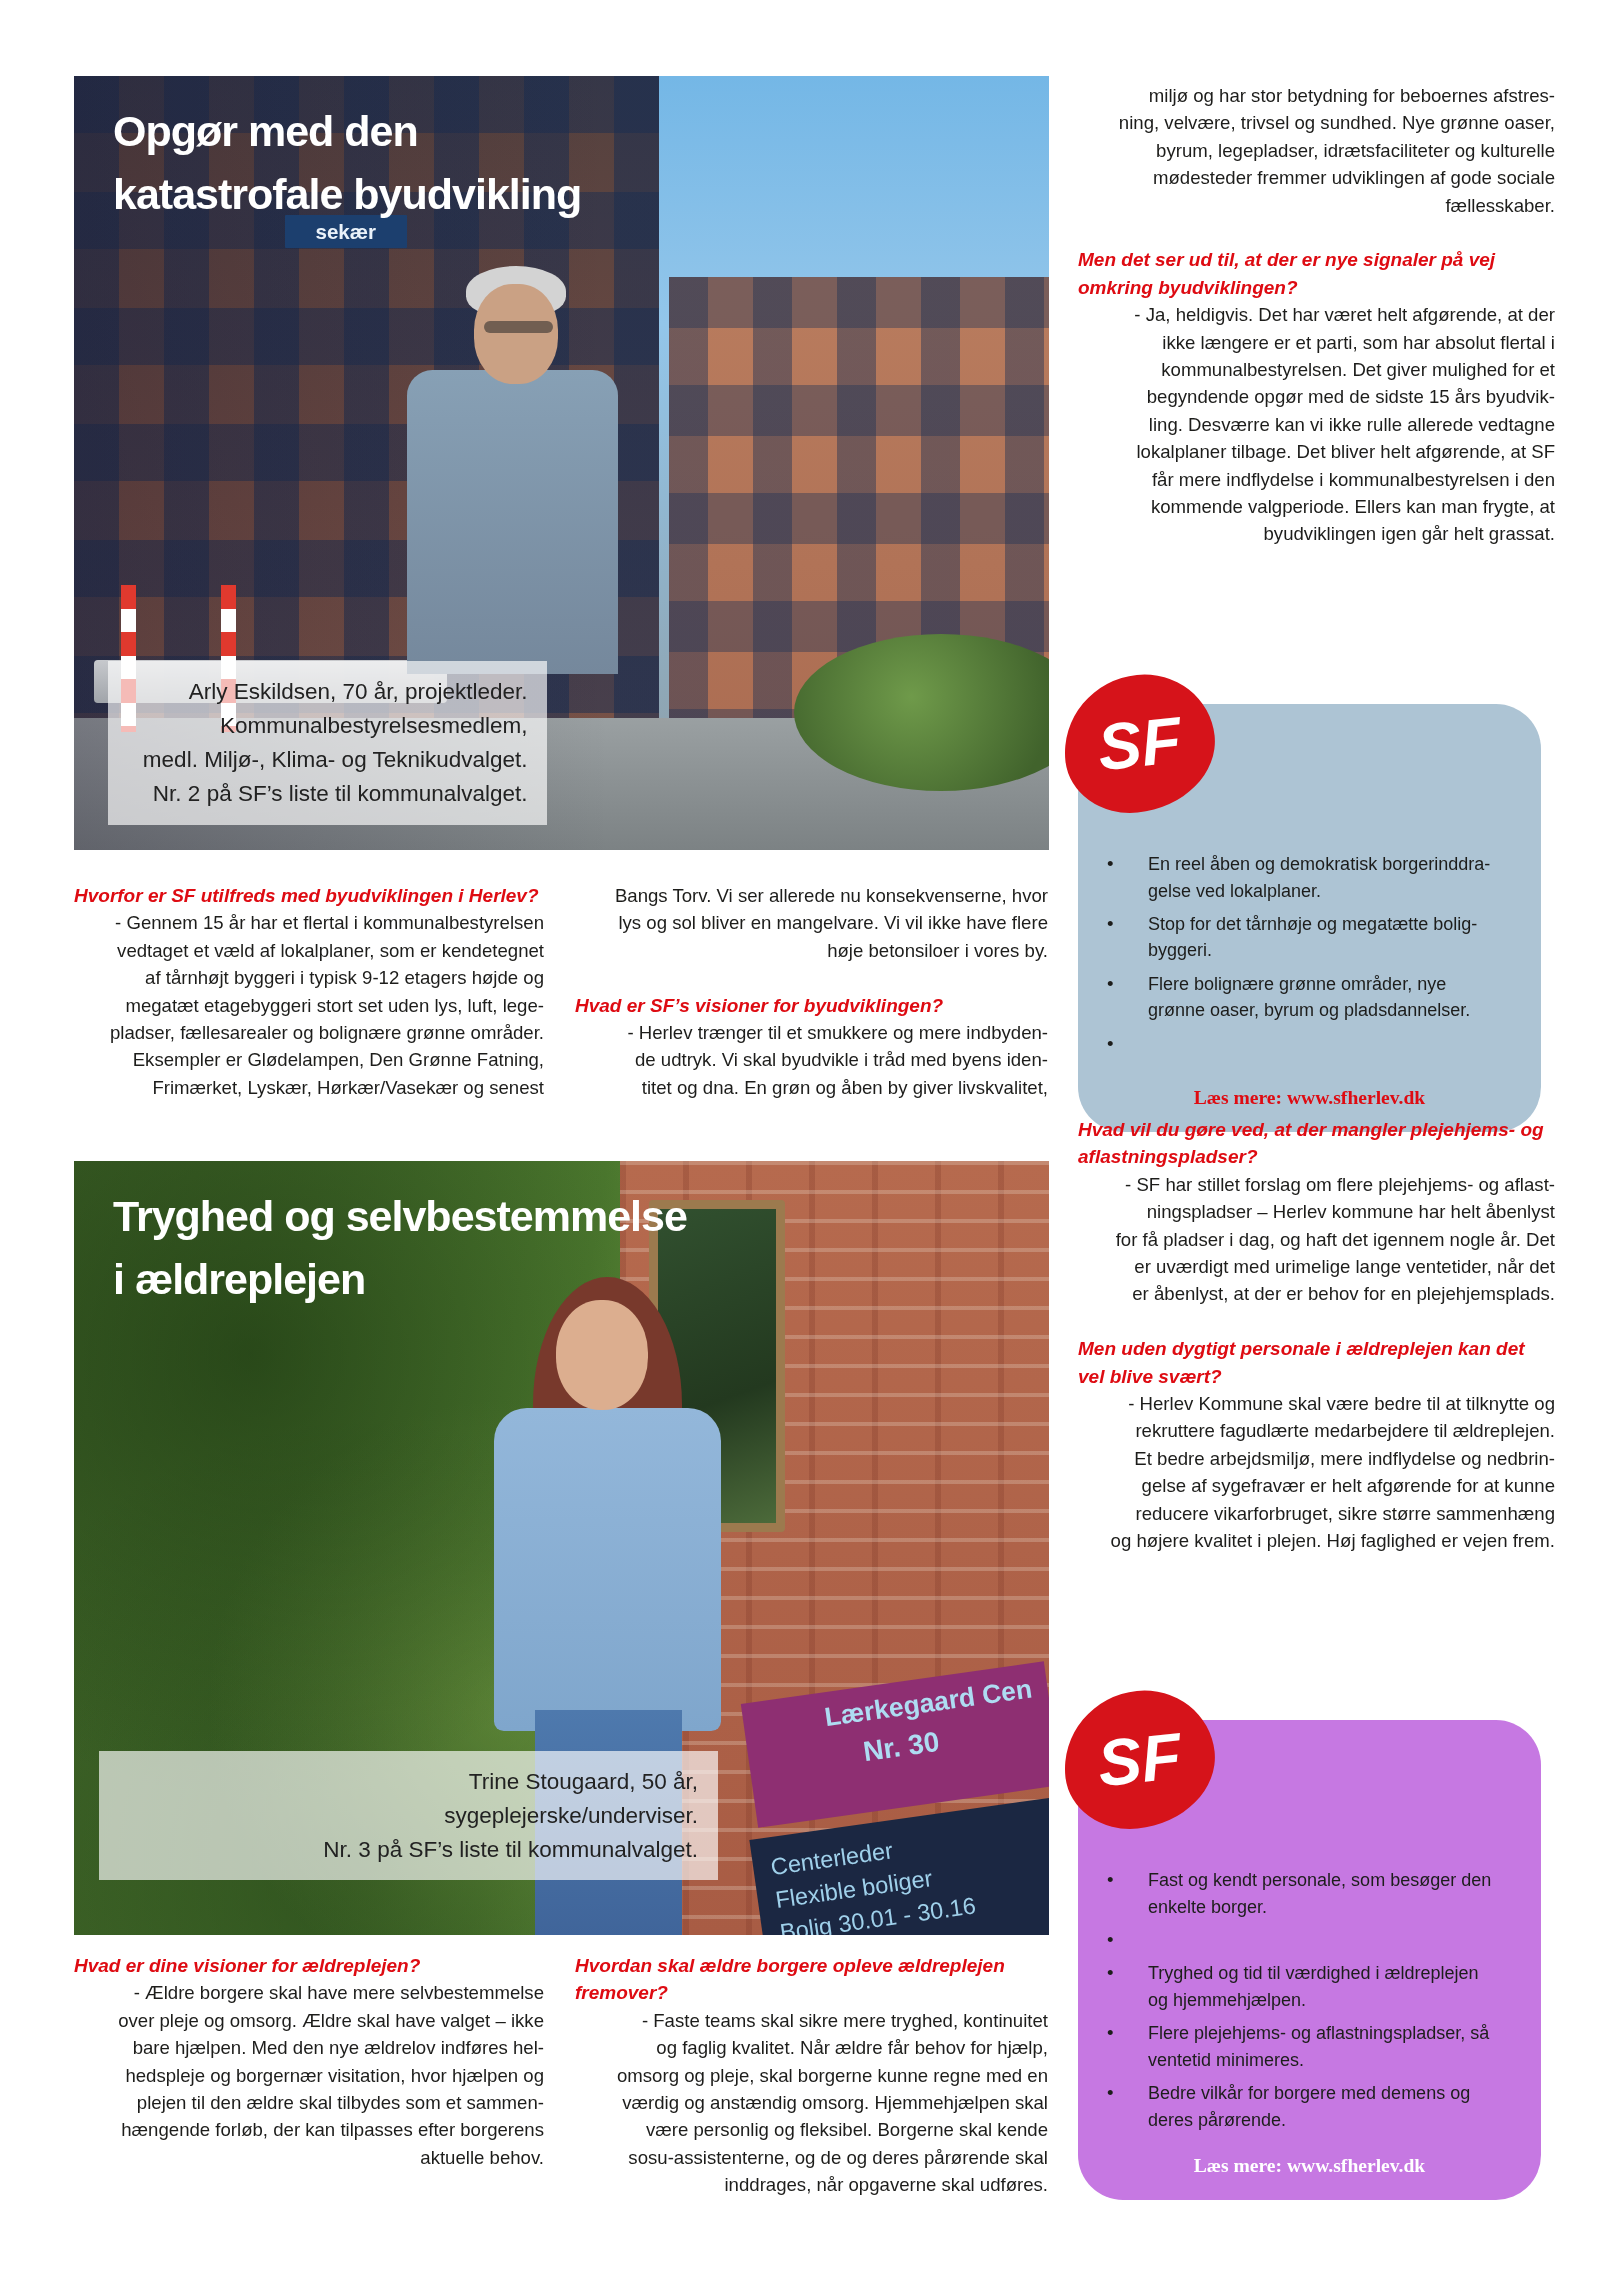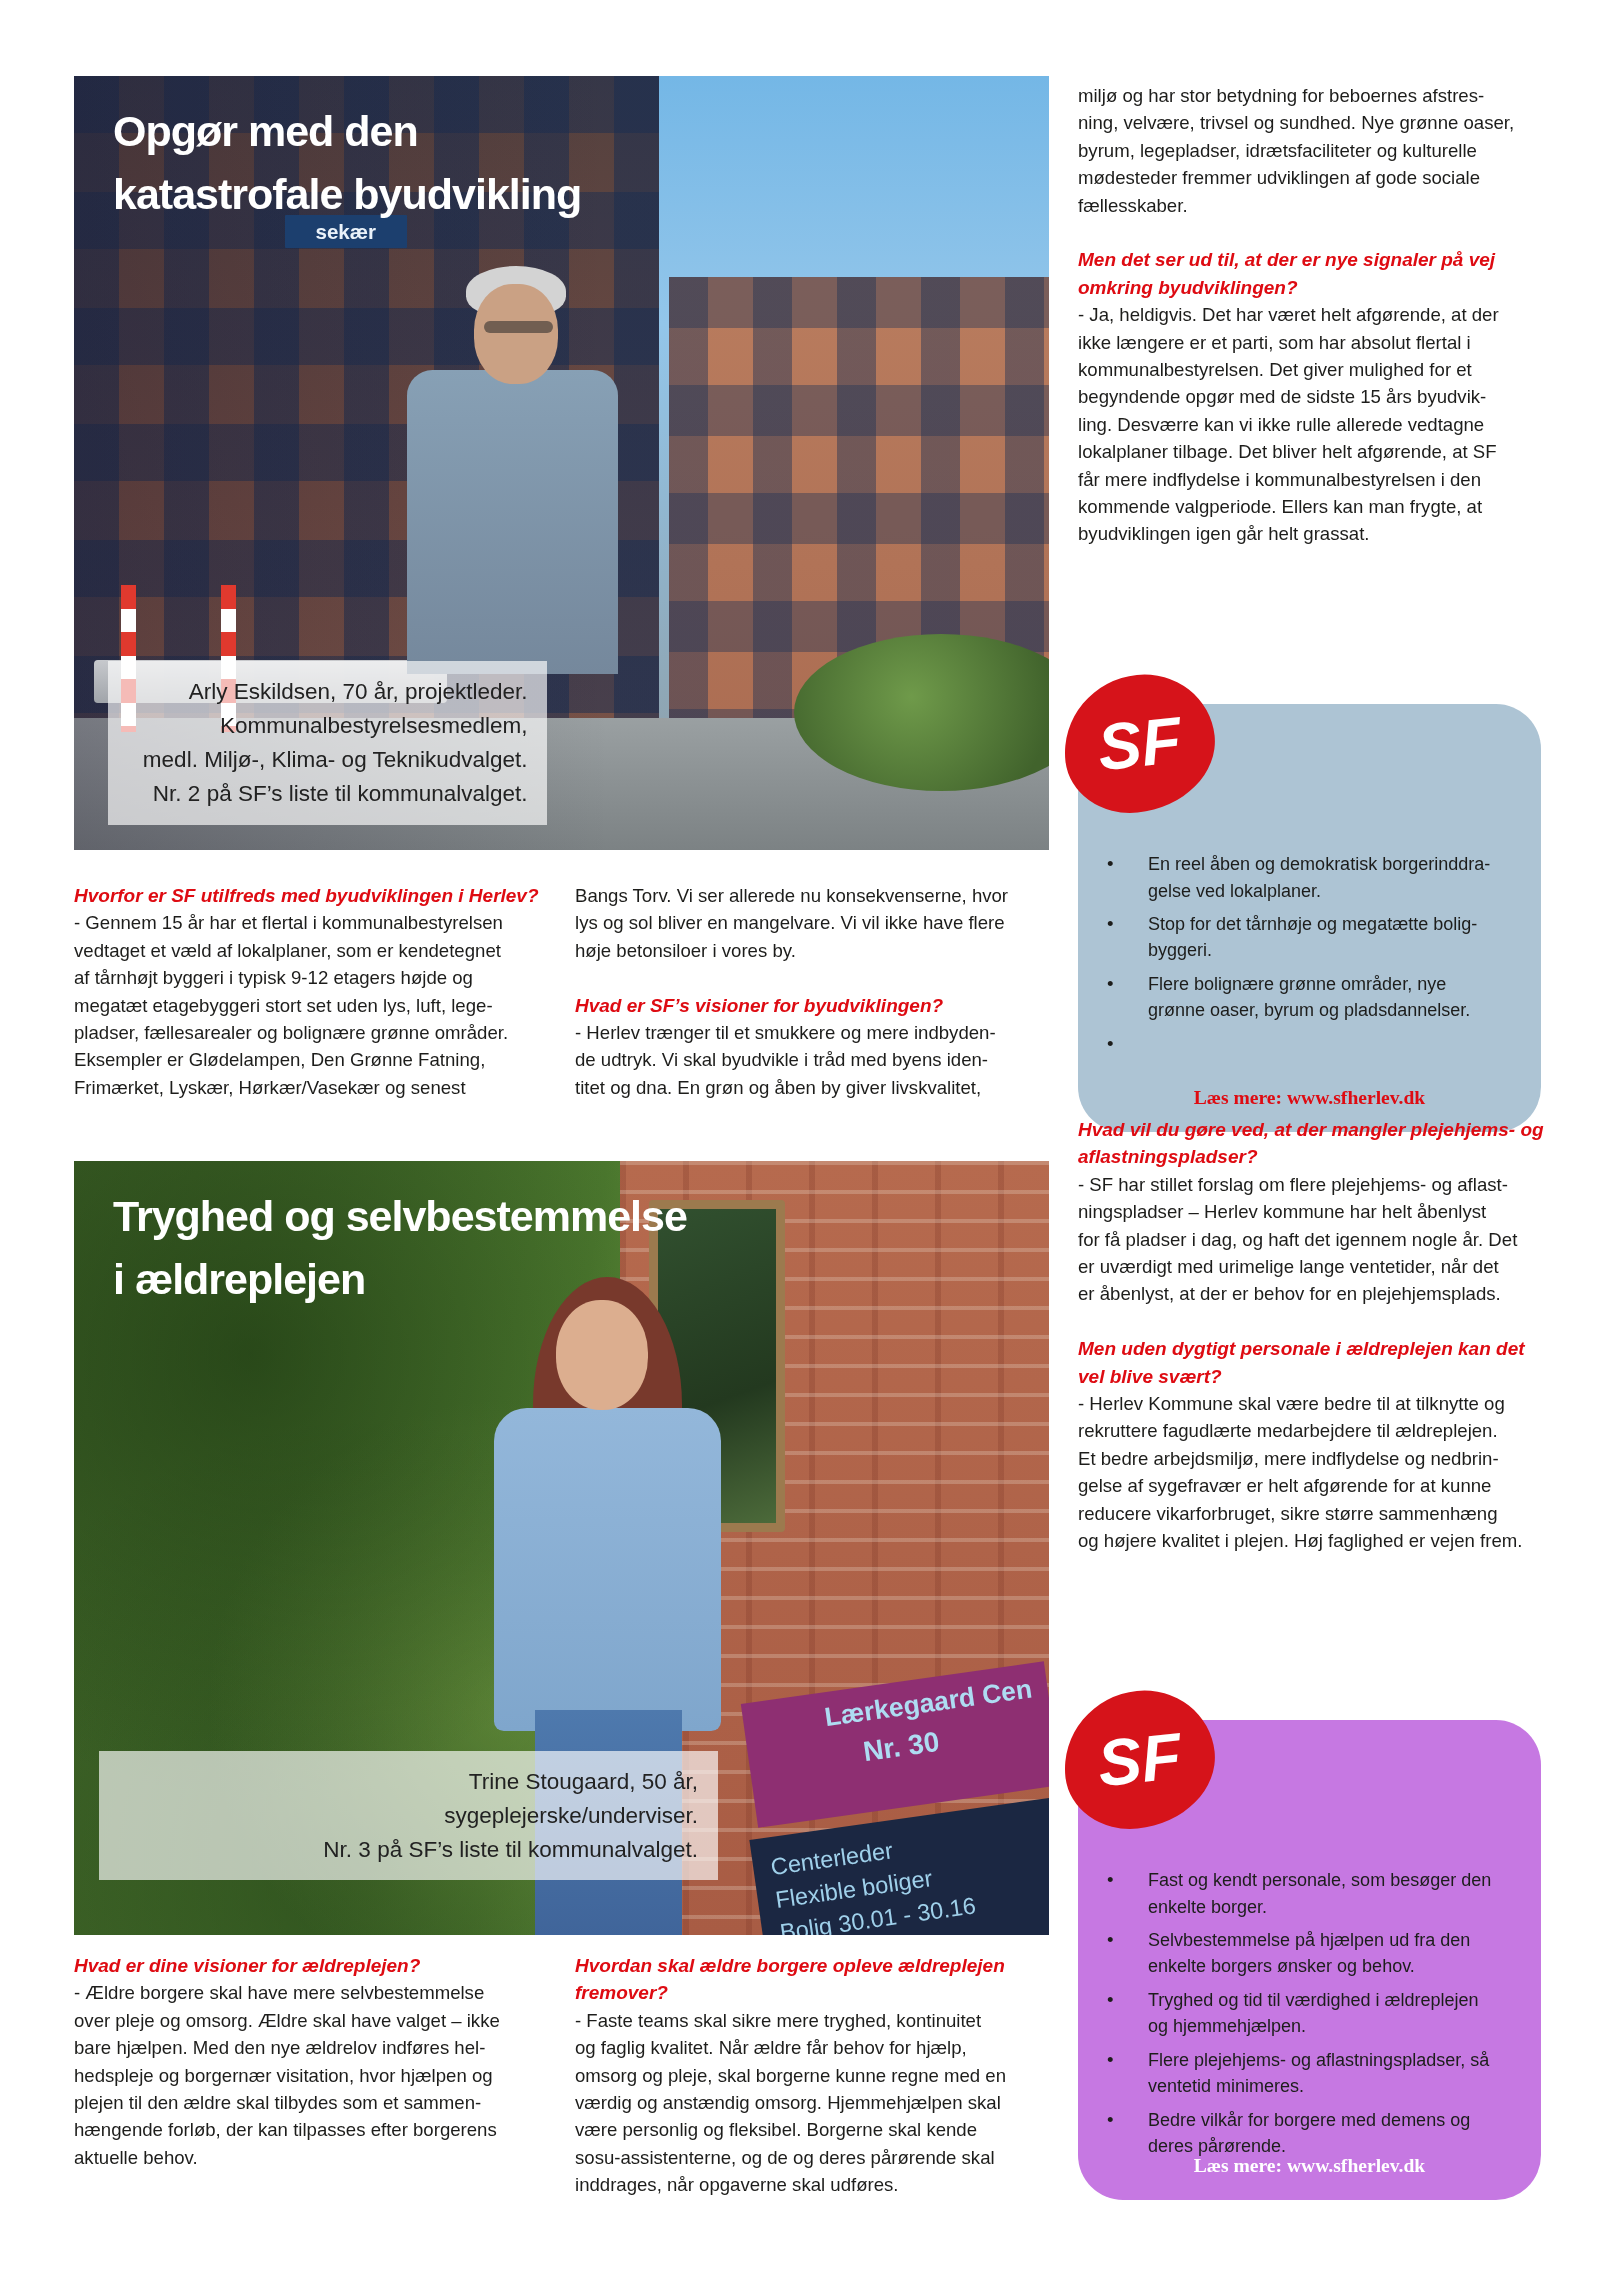--- a/index.html
+++ b/index.html
@@ -73,21 +73,21 @@
   
   .headline{position:absolute;left:39px;top:23.5px;color:#ffffff;font-weight:bold;
     font-size:43px;line-height:63px;letter-spacing:-1px;white-space:pre-line;}
   .caption{position:absolute;background:rgba(255,255,255,.66);color:#222;
     font-size:22.5px;line-height:34px;padding:13.7px 19.6px;white-space:pre-line;text-align:right;}
   .caption1{left:34px;bottom:25.5px;width:400px;}
   .caption2{left:24.5px;top:590px;width:580px;}
   
   .col{position:absolute;font-size:18.6px;line-height:27.4px;}
   .h-red{color:#de0b12;font-weight:bold;font-style:italic;font-size:19px;line-height:27.4px;white-space:pre-line;margin:0;}
-  .body{white-space:pre-line;margin:0;}
+  .body{white-space:pre-line;margin:0;text-align:right;}
   .gap{height:27.4px;}
   .c-s1-col1{left:74px;top:882px;width:470px;}
   .c-s1-col2{left:575px;top:882px;width:473px;}
   .c-s1-right{left:1078px;top:82px;width:477px;}
   .c-s2-right{left:1078px;top:1116px;width:477px;}
   .c-s2-col1{left:74px;top:1952px;width:470px;}
   .c-s2-col2{left:575px;top:1952px;width:473px;}
   
   .infobox{position:absolute;width:463px;border-radius:45px;}
   .box1{left:1078px;top:704px;height:428px;background:#adc4d4;}
@@ -244,22 +244,20 @@
     <span>SF</span>
   </div>
   <div class="bullets">
     <div class="bullet">
       <span class="dot">•</span>
       <span class="btxt">Fast og kendt personale, som besøger den
 enkelte borger.</span>
     </div>
     <div class="bullet">
       <span class="dot">•</span>
-      <span class="btxt">Selvbestemmelse på hjælpen ud fra den
-enkelte borgers ønsker og behov.</span>
     </div>
     <div class="bullet">
       <span class="dot">•</span>
       <span class="btxt">Tryghed og tid til værdighed i ældreplejen
 og hjemmehjælpen.</span>
     </div>
     <div class="bullet">
       <span class="dot">•</span>
       <span class="btxt">Flere plejehjems- og aflastningspladser, så
 ventetid minimeres.</span>

